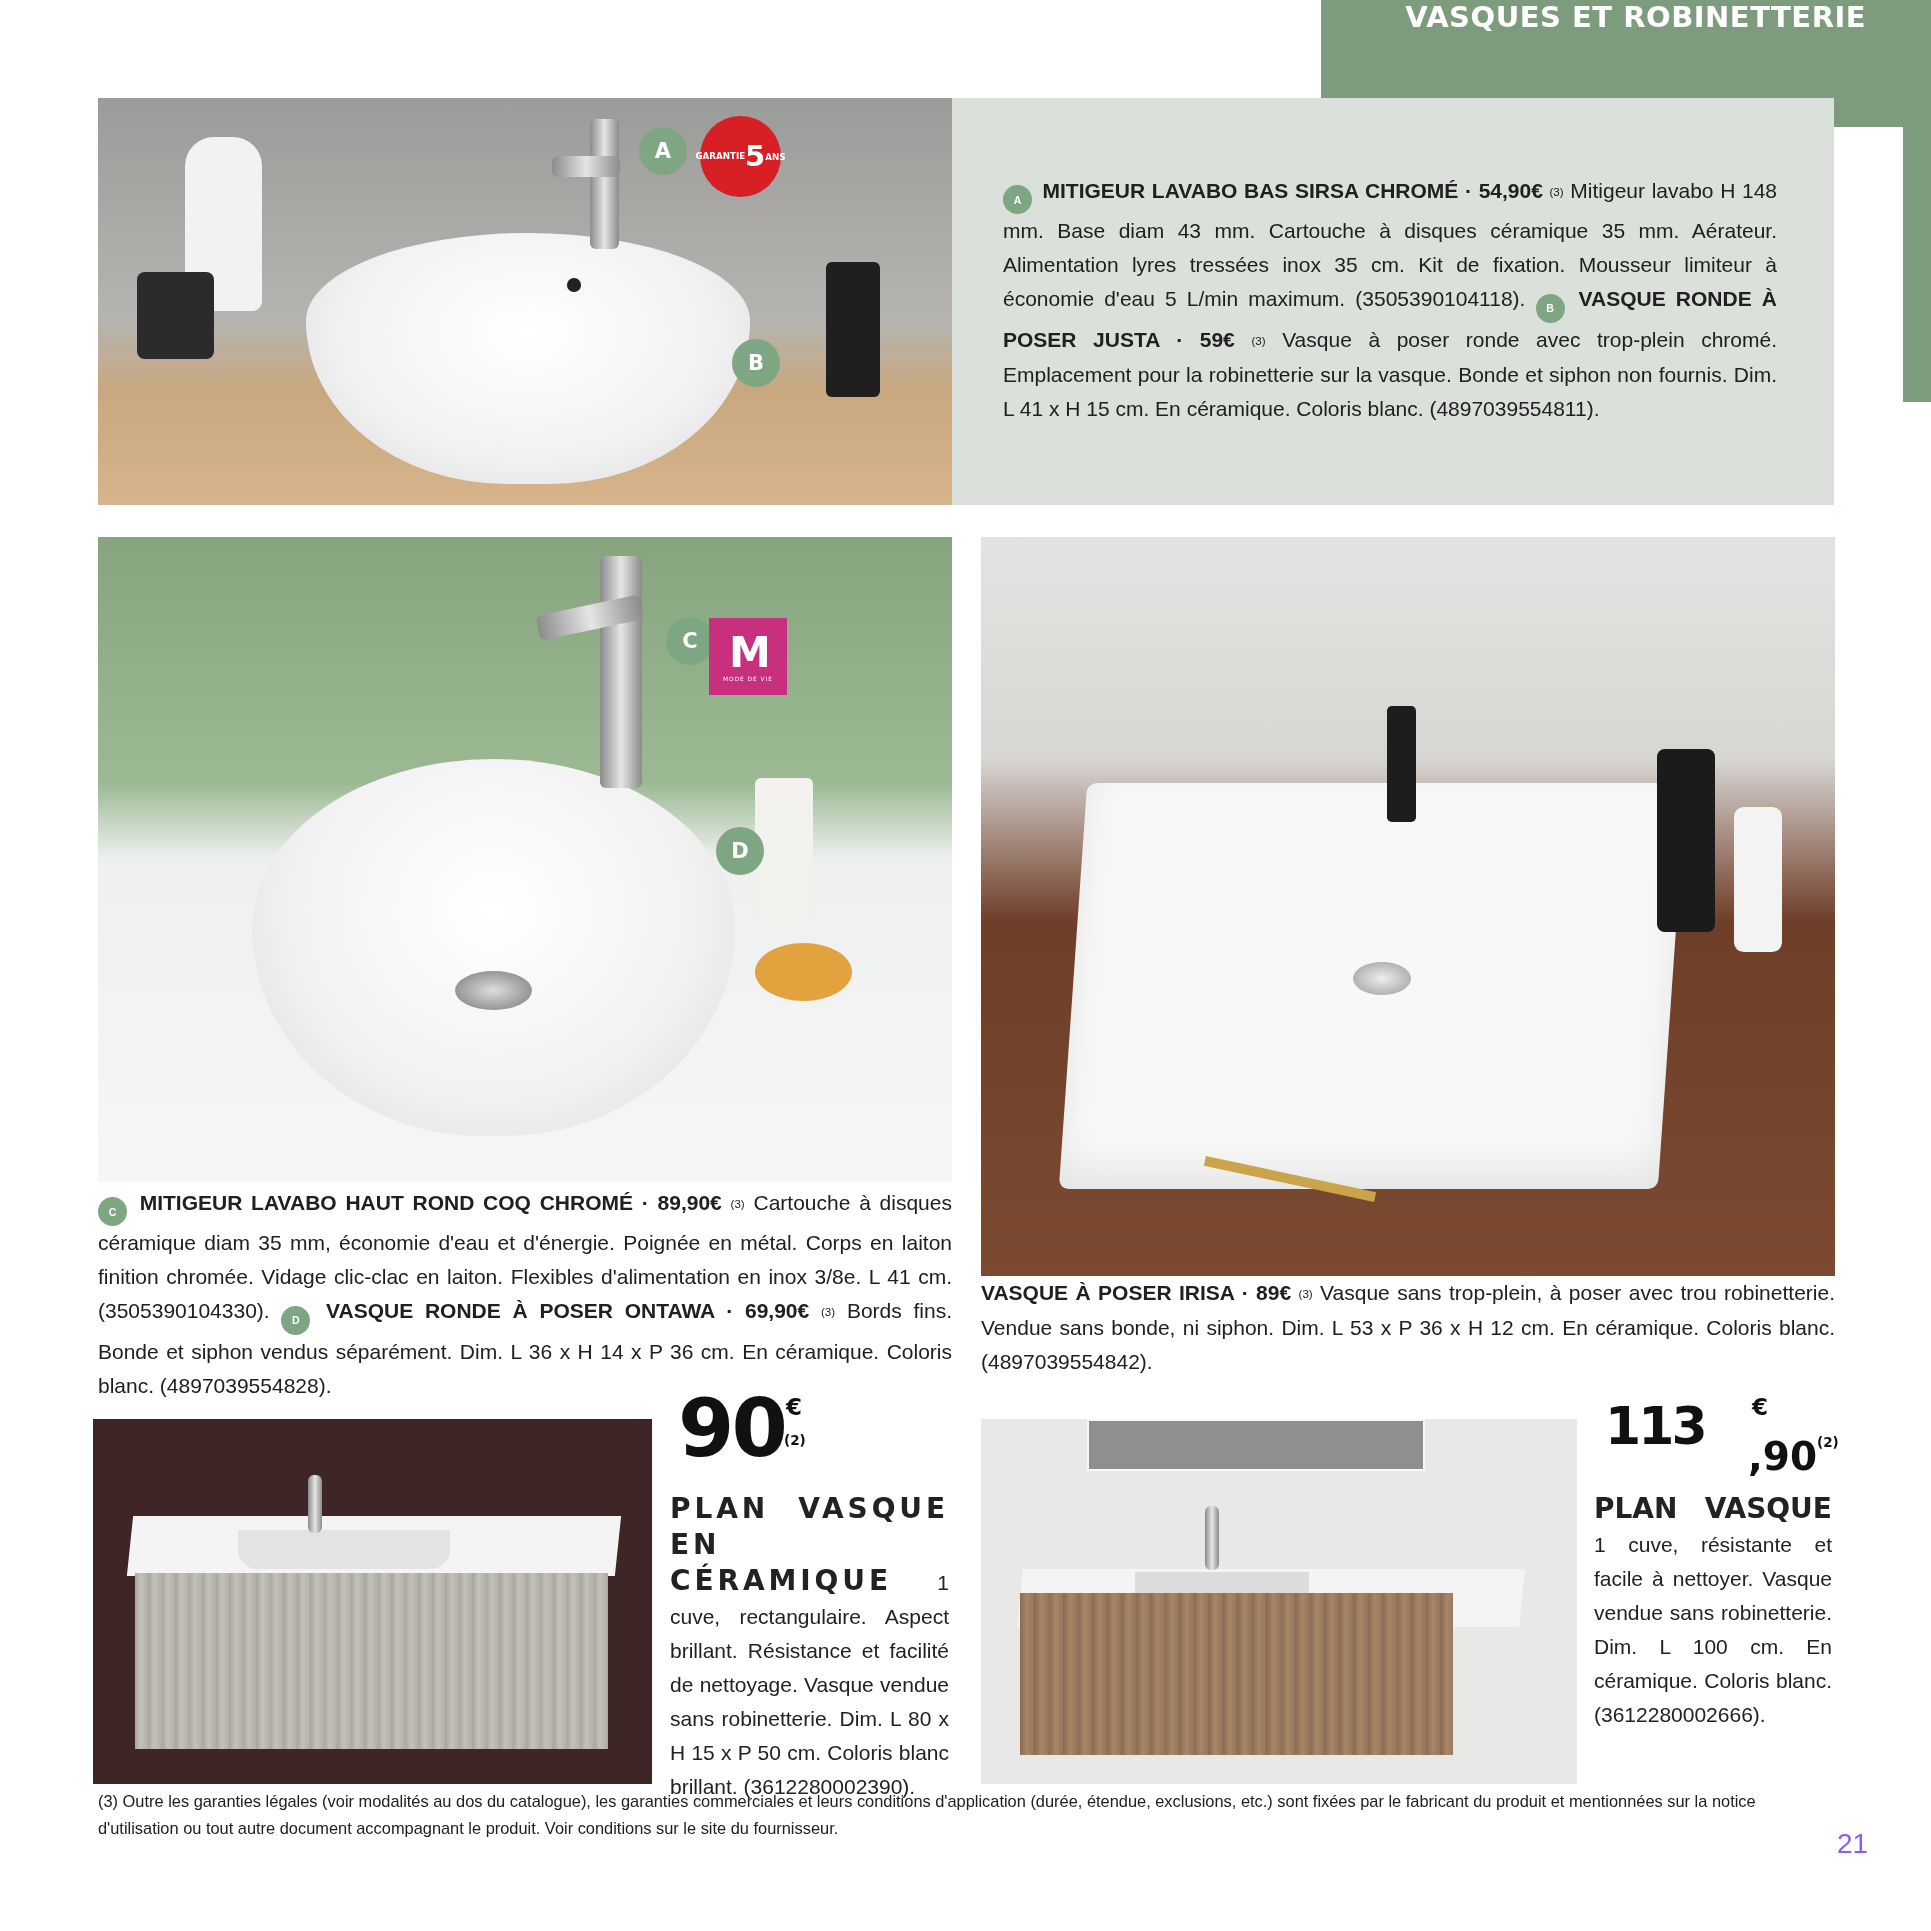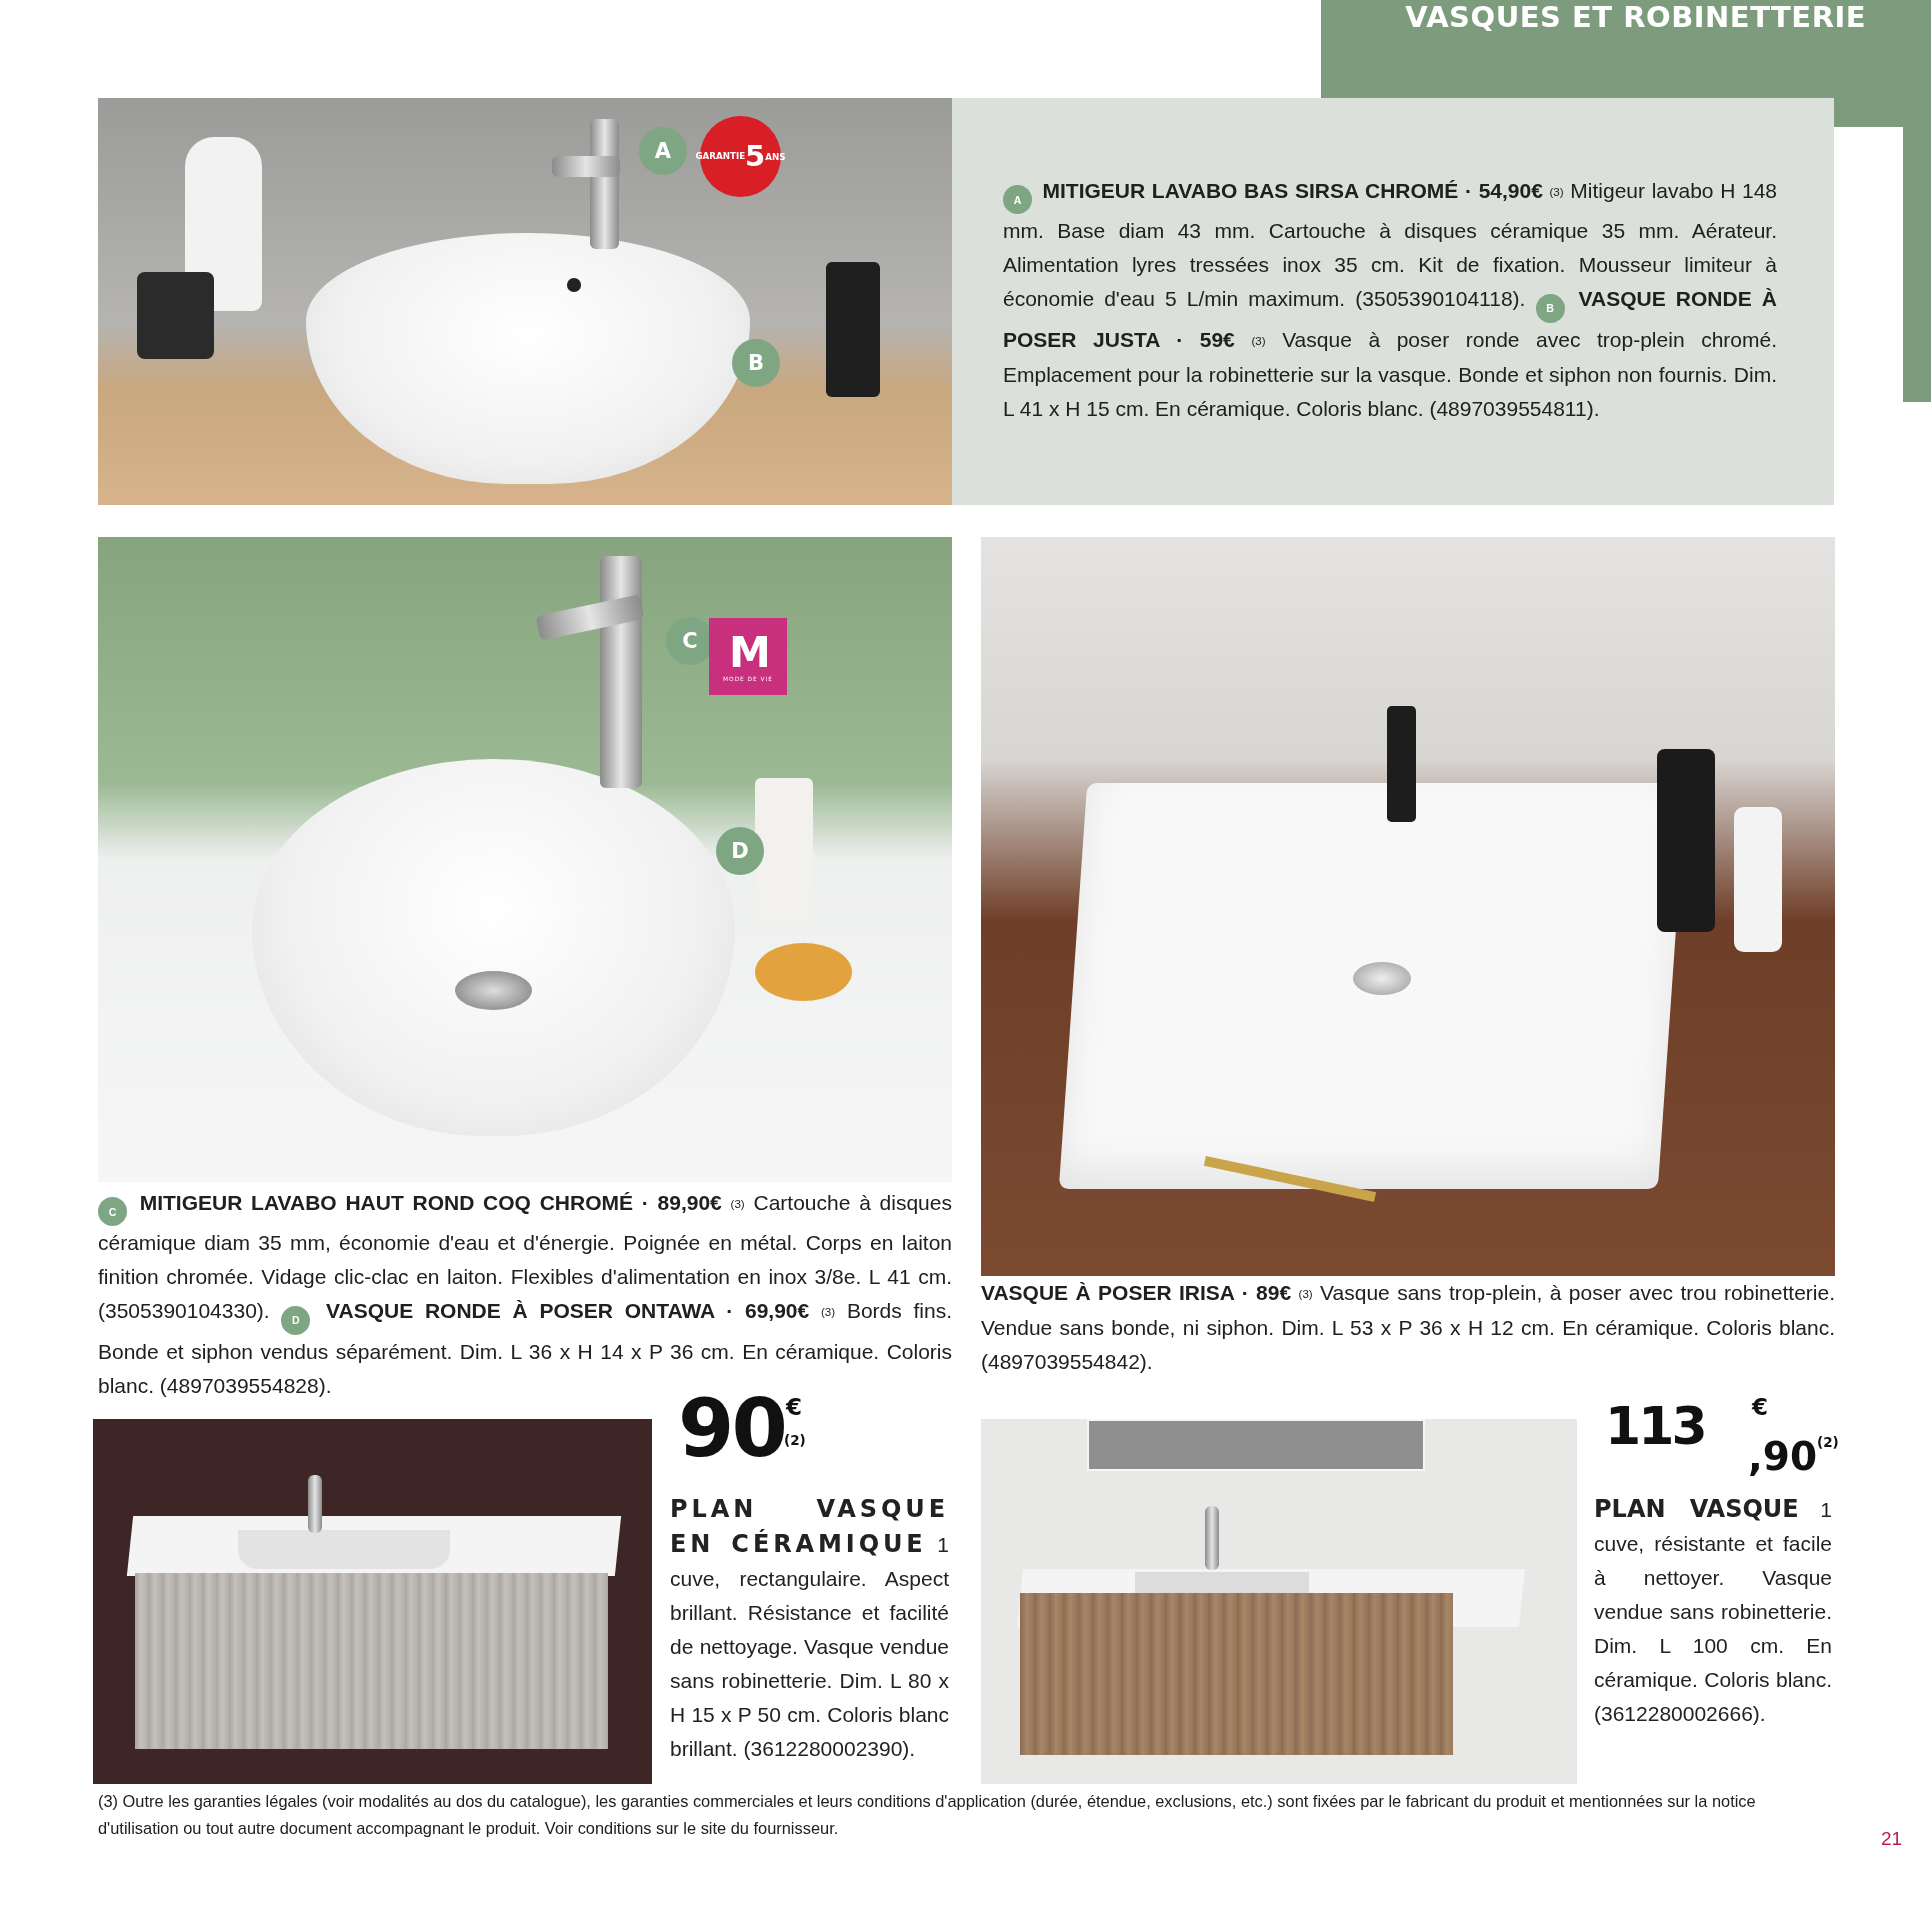--- a/index.html
+++ b/index.html
@@ -84,27 +84,27 @@
   .bp1 .cur { position: absolute; left: 108px; top: 5.8px; font-size: 23px; }
   .bp1 .fn { position: absolute; left: 106px; top: 44px; font-size: 13.5px; }
 
   .bp2 { left: 1605px; top: 1386px; }
   .bp2 .int { font-size: 52px; letter-spacing: -2.9px; line-height: 81px; }
   .bp2 .cur { position: absolute; left: 147px; top: 7.7px; font-size: 23px; }
   .bp2 .dec { position: absolute; left: 143px; top: 48px; font-size: 39px; }
   .bp2 .fn { position: absolute; left: 212px; top: 48px; font-size: 13.5px; }
 
   .desc-small { position: absolute; font-family: "Liberation Sans", sans-serif; font-size: 21px; line-height: 34px; text-align: justify; color: #222; }
-  .desc-small .title { font-family: "DejaVu Sans", sans-serif; font-weight: 700; letter-spacing: 3.9px; font-size: 24px; }
+  .desc-small .title { font-family: "DejaVu Sans", sans-serif; font-weight: 700; letter-spacing: 3.9px; font-size: 28px; }
   .ds1 { left: 670px; top: 1492px; width: 279px; }
   .ds2 { left: 1594px; top: 1492px; width: 238px; }
   .ds2 .title { letter-spacing: 0; }
 
   .footnotes { position: absolute; left: 98px; top: 1788px; width: 1661px; font-size: 16.4px; line-height: 27px; color: #202020; font-family: "Liberation Sans", sans-serif; }
-  .page-number { position: absolute; left: 1881px; top: 1828px; font-size: 19px; color: #be185d; font-family: "Liberation Sans", sans-serif; }
+  .page-number { position: absolute; left: 1837px; top: 1828px; font-size: 28px; color: #8b5cf6; font-family: "Liberation Sans", sans-serif; }
 </style>
 </head>
 <body>
 
 <div class="header-band">
   <span>VASQUES ET ROBINETTERIE</span>
 </div>
 <div class="side-strip"></div>
 
 <div class="photo p1">

